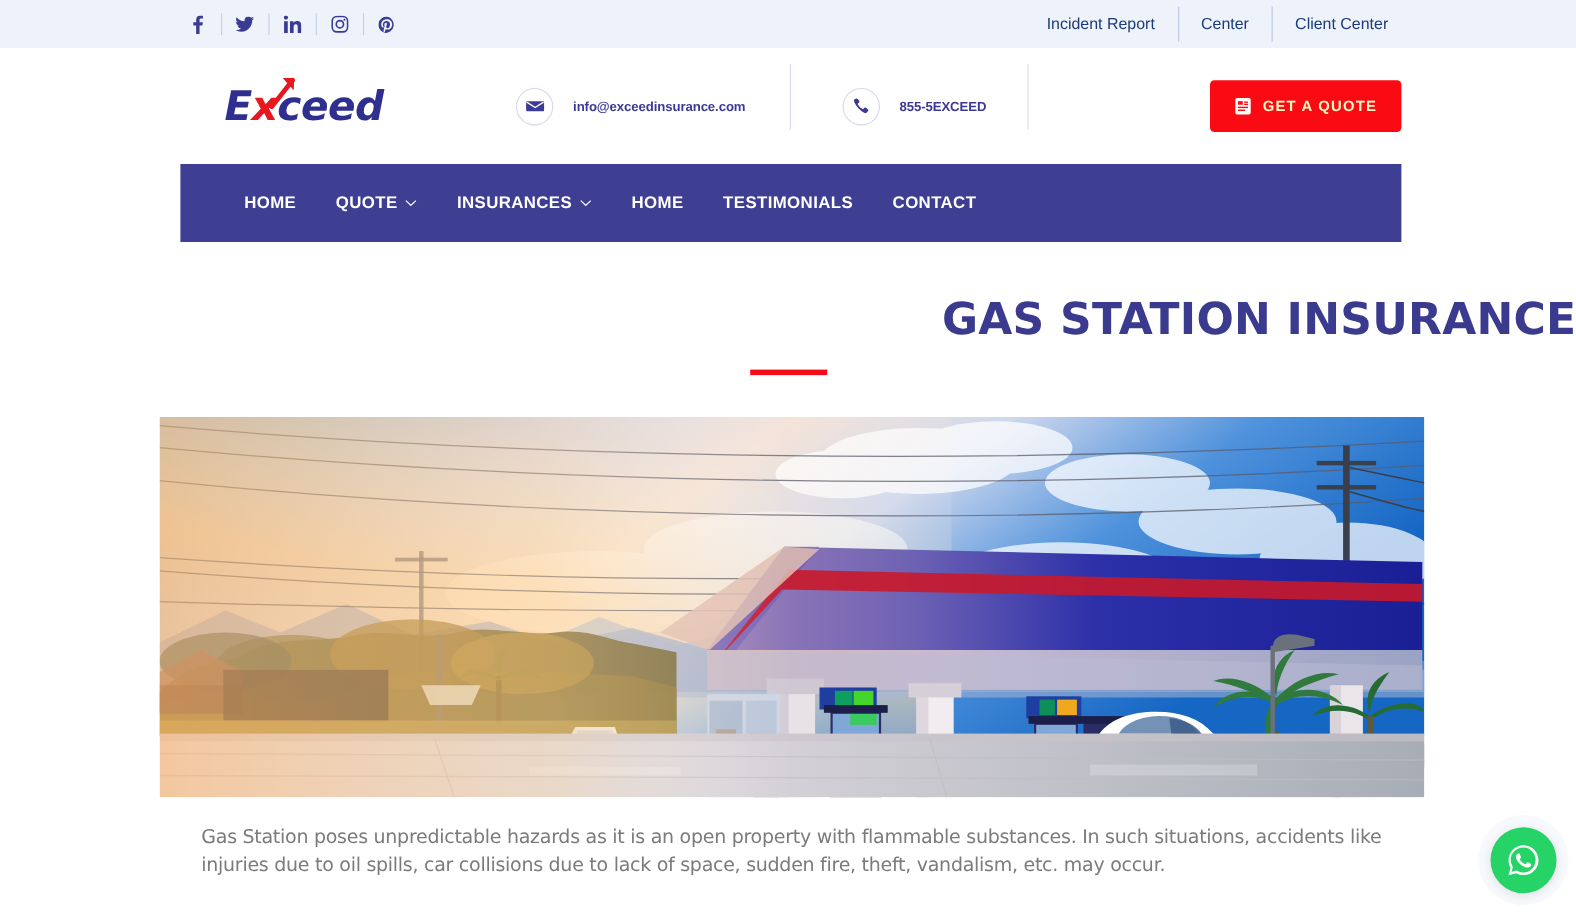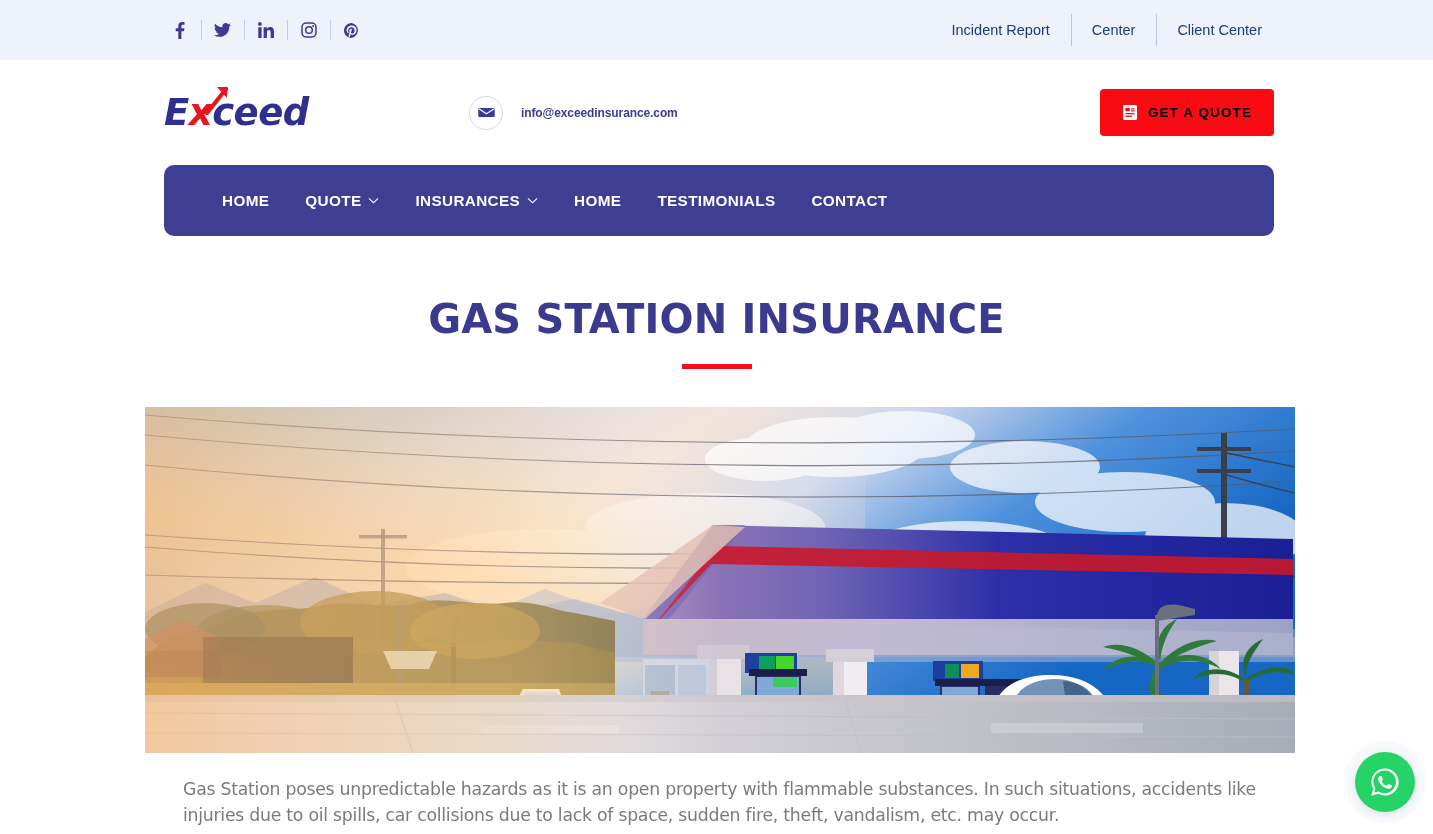--- a/index.html
+++ b/index.html
@@ -7,21 +7,21 @@
   html, body {
     width: 1433px;
     height: 834px;
     overflow: hidden;
     background: #ffffff;
     font-family: "Liberation Sans", sans-serif;
   }
 
   
   .topbar {
-    height: 60px;
+    height: 44px;
     background: #eef2fa;
     display: flex;
     align-items: center;
     justify-content: space-between;
     padding: 0 150px 0 158px;
   }
   .social-group { display: flex; align-items: center; }
   .social-link {
     width: 43px;
     height: 24px;
@@ -77,20 +77,21 @@
     line-height: 0.93;
     position: relative;
     top: 1px;
   }
   .logo-l1, .logo-l2 {
     font-family: "DejaVu Sans", sans-serif;
     font-weight: bold;
     font-style: italic;
     color: #2f2f8f;
     letter-spacing: -0.5px;
+    margin-left: 40px;
   }
   .logo-l1 { font-size: 37px; position: relative; display: inline-block; }
   .logo-l2 { font-size: 37px; margin-left: 12px; display: block; }
   .logo-x {
     color: #e8161f;
     position: relative;
   }
   .logo-arrow {
     position: absolute;
     left: 40px;
@@ -139,63 +140,63 @@
     margin-left: 18px;
     font-size: 12px;
     font-weight: bold;
     color: #3b3b96;
     white-space: nowrap;
     letter-spacing: -0.1px;
   }
 
   .quote-btn {
     background: #fa0a12;
-    color: #000000;
+    color: #fef9c3;
     border: none;
     height: 47px;
     padding: 0 22px;
     border-radius: 4px;
     display: flex;
     align-items: center;
     gap: 10px;
     font-size: 13.5px;
     font-weight: bold;
     letter-spacing: 1.1px;
     cursor: pointer;
     font-family: "Liberation Sans", sans-serif;
     flex: 0 0 auto;
     margin-left: auto;
   }
 
   
   .nav-wrap { padding: 0 159px 0 164px; }
   .nav {
     background: #3e3e93;
-    border-radius: 10px;
+    border-radius: 0;
     height: 71px;
     display: flex;
     align-items: center;
     padding-left: 40px;
   }
   .nav-item {
     color: #ffffff;
     font-size: 15.3px;
     font-weight: bold;
     letter-spacing: 0.35px;
     padding: 0 18px;
     display: flex;
     align-items: center;
     gap: 7px;
     cursor: pointer;
     white-space: nowrap;
   }
   .nav-item .chev { display: flex; align-items: center; opacity: .95; }
 
   
-  .page-title-zone { text-align: center; padding-top: 60px; }
+  .page-title-zone { text-align: right; padding-top: 48px; }
   .page-title {
     font-size: 40px;
     font-weight: bold;
     color: #3a3a8e;
     letter-spacing: 0.2px;
     font-family: "DejaVu Sans", sans-serif;
   }
   .title-rule {
     width: 70px;
     height: 5px;
@@ -297,20 +298,29 @@
     <div class="contact-item email">
       <span class="icon-circle">
         <svg width="17" height="17" viewBox="0 0 18 18" fill="currentColor">
             <path d="M1.5 4.2h15A1.2 1.2 0 0 1 17.7 5.4v7.2a1.2 1.2 0 0 1-1.2 1.2h-15A1.2 1.2 0 0 1 .3 12.6V5.4a1.2 1.2 0 0 1 1.2-1.2z"></path>
             <path d="M1.3 5.4 9 10.3l7.7-4.9" stroke="#fff" stroke-width="1.25" fill="none" stroke-linecap="round" stroke-linejoin="round"></path>
           </svg>
       </span>
       <span class="contact-text">info@exceedinsurance.com</span>
     </div>
 
+    <div class="contact-item phone">
+      <span class="icon-circle">
+        <svg width="15" height="15" viewBox="0 0 16 16" fill="currentColor">
+            <path d="M3.2.9a1.3 1.3 0 0 1 1.85.18l1.4 1.8c.35.45.33 1.08-.05 1.5L5.3 5.5c-.2.22-.24.54-.1.8a9.8 9.8 0 0 0 4.5 4.5c.26.13.58.09.8-.11l1.1-1.1c.42-.38 1.05-.4 1.5-.05l1.8 1.4c.56.43.63 1.25.16 1.78l-1.2 1.35c-.5.56-1.3.78-2.02.53C8.5 13.5 2.5 7.5 1.4 3.12c-.2-.7.02-1.45.55-1.92L3.2.9z"></path>
+          </svg>
+      </span>
+      <span class="contact-text">855-5EXCEED</span>
+      <span class="contact-sep-right"></span>
+    </div>
   </div>
 
   <button class="quote-btn">
     <span style="display:flex;">
       <svg width="16" height="17" viewBox="0 0 16 17" fill="#fff">
           <rect x="1" y="1" width="14" height="15" rx="1.6"></rect>
           <rect x="3.4" y="4" width="4.4" height="3.2" fill="#fa0a12"></rect>
           <rect x="9" y="4.3" width="3.6" height="1.2" fill="#fa0a12"></rect>
           <rect x="9" y="6.3" width="3.6" height="1.2" fill="#fa0a12"></rect>
           <rect x="3.4" y="9" width="9.2" height="1.3" fill="#fa0a12"></rect>

